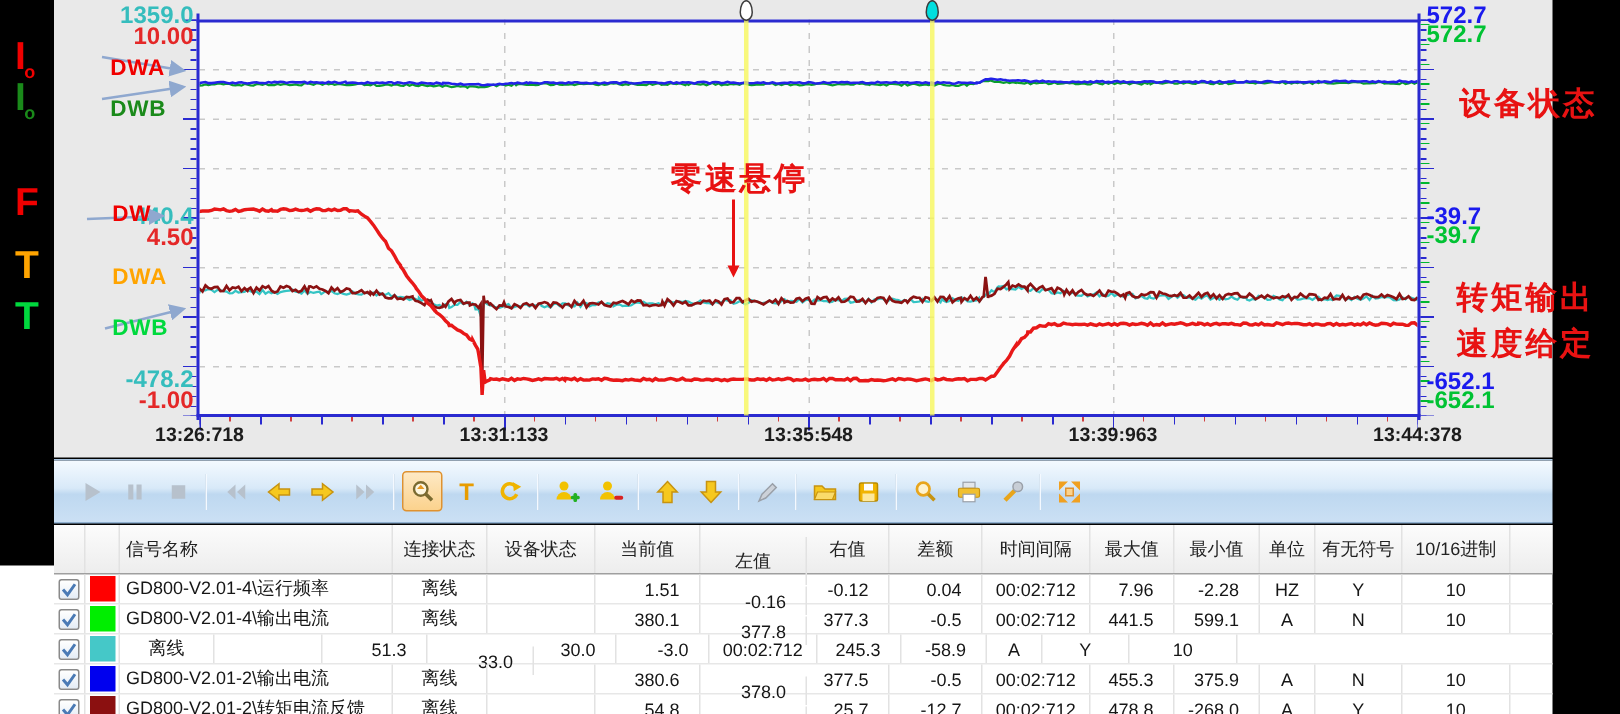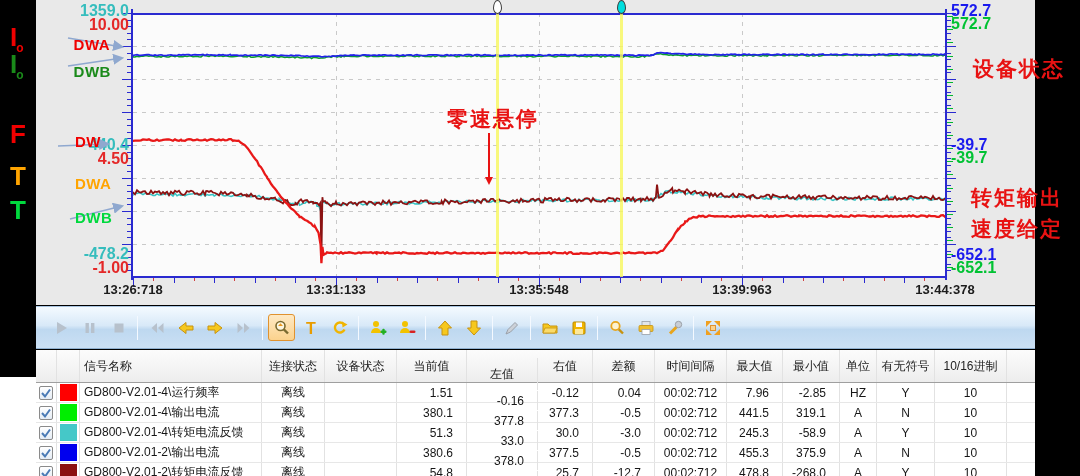--- a/index.html
+++ b/index.html
@@ -348,21 +348,21 @@
           </div>
           <div class="td c2">GD800-V2.01-4\运行频率</div>
           <div class="td c3">离线</div>
           <div class="td c4"></div>
           <div class="td c5 num">1.51</div>
           <div class="td c6 num">-0.16</div>
           <div class="td c7 num">-0.12</div>
           <div class="td c8 num">0.04</div>
           <div class="td c9">00:02:712</div>
           <div class="td c10 num">7.96</div>
-          <div class="td c11 num">-2.85</div>
+          <div class="td c11 num">-2.28</div>
           <div class="td c12">HZ</div>
           <div class="td c13">Y</div>
           <div class="td c14">10</div>
           <div class="td c15 no-r"></div>
         </div>
         <div class="tr">
           <div class="td c0">
             <span class="cb">
               <svg width="12" height="12">
                 <path d="M2,6 L5,9.5 L10,2.5" fill="none" stroke="#4a7ab5" stroke-width="2"></path>
@@ -374,38 +374,37 @@
           </div>
           <div class="td c2">GD800-V2.01-4\输出电流</div>
           <div class="td c3">离线</div>
           <div class="td c4"></div>
           <div class="td c5 num">380.1</div>
           <div class="td c6 num">377.8</div>
           <div class="td c7 num">377.3</div>
           <div class="td c8 num">-0.5</div>
           <div class="td c9">00:02:712</div>
           <div class="td c10 num">441.5</div>
-          <div class="td c11 num">319.1</div>
+          <div class="td c11 num">599.1</div>
           <div class="td c12">A</div>
           <div class="td c13">N</div>
           <div class="td c14">10</div>
           <div class="td c15 no-r"></div>
         </div>
         <div class="tr">
           <div class="td c0">
             <span class="cb">
               <svg width="12" height="12">
                 <path d="M2,6 L5,9.5 L10,2.5" fill="none" stroke="#4a7ab5" stroke-width="2"></path>
               </svg>
             </span>
           </div>
           <div class="td c1">
             <span class="swatch" style="background: rgb(69, 200, 200);"></span>
           </div>
-          <div class="td c2">GD800-V2.01-4\转矩电流反馈</div>
           <div class="td c3">离线</div>
           <div class="td c4"></div>
           <div class="td c5 num">51.3</div>
           <div class="td c6 num">33.0</div>
           <div class="td c7 num">30.0</div>
           <div class="td c8 num">-3.0</div>
           <div class="td c9">00:02:712</div>
           <div class="td c10 num">245.3</div>
           <div class="td c11 num">-58.9</div>
           <div class="td c12">A</div>

